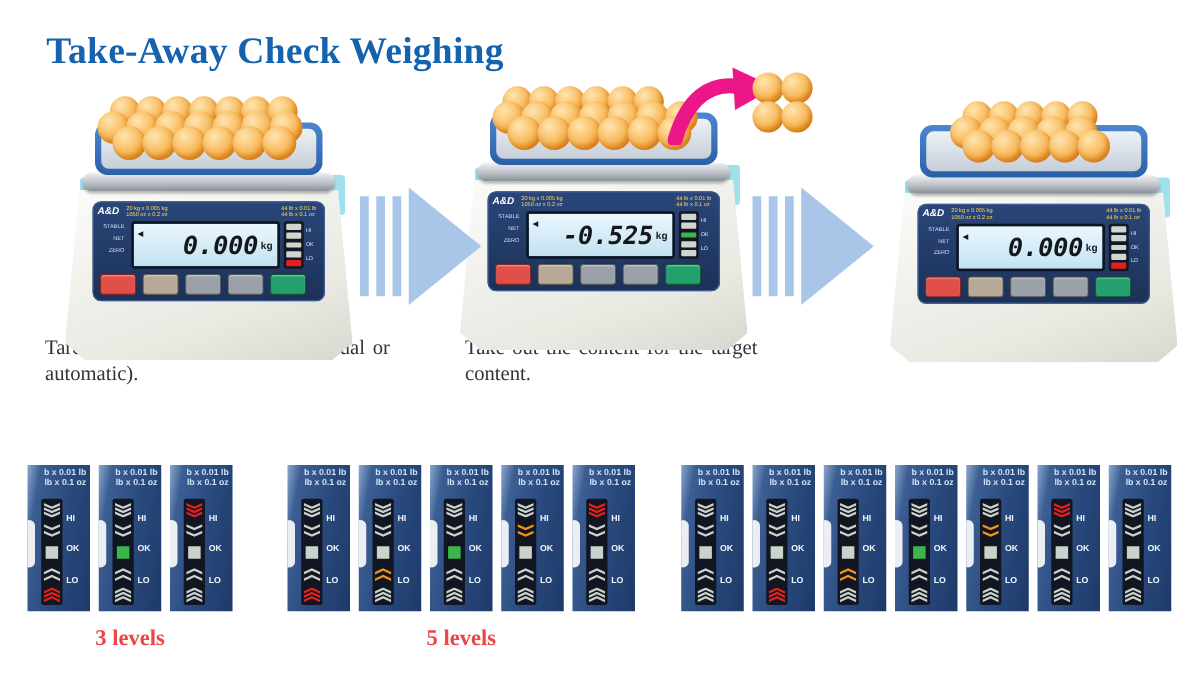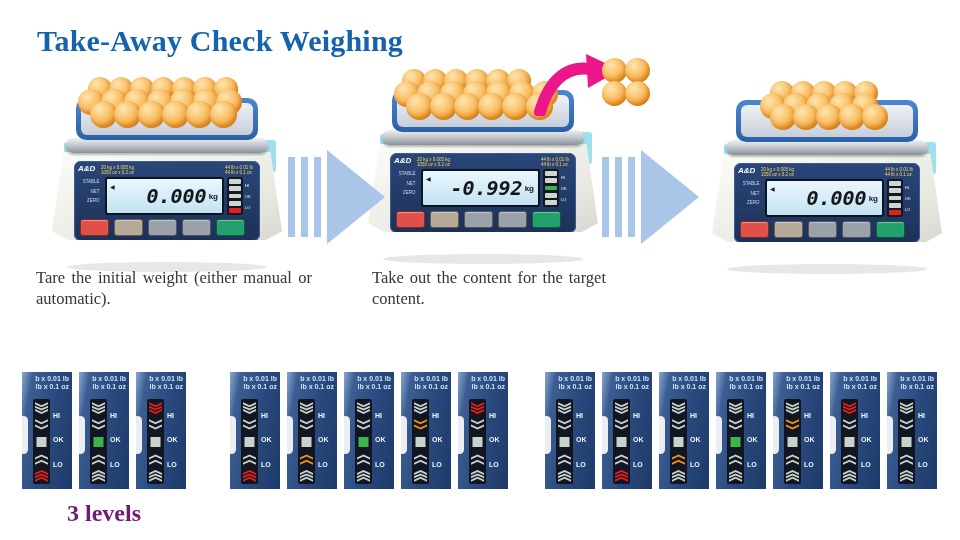--- a/index.html
+++ b/index.html
@@ -24,21 +24,21 @@
         background:linear-gradient(#4d86d0,#2a60a8);z-index:4;}
   .tray-inner{position:absolute;left:5px;top:5px;right:5px;bottom:5px;border-radius:6px;
         background:linear-gradient(#eef2f6,#c6ced8);}
   .balls{position:absolute;left:0;top:0;width:100%;height:70px;z-index:5;}
   .ball{position:absolute;border-radius:50%;
         background:radial-gradient(circle at 35% 30%,#ffe5b0,#f8b858 52%,#ef9423 80%,#d87c12);
         box-shadow:inset -2px -3px 4px rgba(180,90,0,.45);}
   .platform{position:absolute;left:14px;top:56px;width:202px;height:15px;border-radius:8px;
         background:linear-gradient(#f0f2f4,#b7bcc3 60%,#888f98);z-index:3;
         box-shadow:0 2px 2px rgba(0,0,0,.25);}
-  .bodyx{position:absolute;left:0;top:70px;width:230px;height:88px;z-index:2;
+  .bodyx{position:absolute;left:0;top:70px;width:230px;height:136px;z-index:2;
         background:linear-gradient(160deg,#fbfbf8,#e9e9e2 70%,#d8d8d0);
         clip-path:polygon(5% 0,95% 0,100% 90%,93% 100%,7% 100%,0 90%);}
   .panel{position:absolute;left:22px;top:9px;width:186px;height:80px;border-radius:7px;
         background:linear-gradient(#2a4679,#1c3158);box-shadow:inset 0 0 0 1px #3c5c94;padding:3px 4px;
         box-sizing:border-box;z-index:6;}
   .p-top{display:flex;align-items:flex-start;height:13px;}
   .brand{font-family:"Liberation Sans",sans-serif;font-style:italic;font-weight:bold;
         color:#fff;font-size:8px;margin-right:6px;}
   .cap{font-family:"Liberation Sans",sans-serif;font-size:5px;line-height:1.2;color:#ffd857;
         transform:scale(.9);transform-origin:left top;white-space:nowrap;}
@@ -89,21 +89,21 @@
   .lvl-panel::before{content:"";position:absolute;left:-3px;top:44px;width:9px;height:38px;
         background:#f4f6f8;border-radius:5px;opacity:.95;}
   .lvl-top{font-family:"Liberation Sans",sans-serif;font-weight:bold;font-size:7px;line-height:1.2;
         color:#cfe2f6;text-align:right;padding:3px 3px 0 0;white-space:nowrap;}
   .lvl-strip{position:absolute;left:11px;top:27px;width:17px;height:85px;background:#121622;
         border-radius:2px;display:flex;flex-direction:column;justify-content:space-around;align-items:center;}
   .lvl-strip .lamp{line-height:0;}
   .lvl-lab{position:absolute;left:31px;font-family:"Liberation Sans",sans-serif;font-weight:bold;
         font-size:7px;color:#f2f5fa;}
   .lab-hi{top:40px;} .lab-ok{top:64px;} .lab-lo{top:89px;}
-  .lvl-label{margin-top:11px;text-align:center;font-size:24px;font-weight:bold;color:#701a75;}
+  .lvl-label{margin-top:11px;text-align:center;font-size:18px;font-weight:bold;color:#ef4444;}
 </style>
 </head>
 <body>
 
 <div class="canvas">
 
   <div class="title">Take-Away Check Weighing</div>
 
   <div class="scale s1">
     <div class="shadow"></div>
@@ -198,21 +198,21 @@
           <span class="cap capr"><span>44 lb x 0.01 lb</span><br><span>44 lb x 0.1 oz</span></span>
         </div>
         <div class="p-mid">
           <div class="stat">
             <span>STABLE</span>
               <span>NET</span>
               <span>ZERO</span>
           </div>
           <div class="lcd">
             <span class="ann">◀</span>
-            <span class="digits">-0.992</span>
+            <span class="digits">-0.525</span>
             <span class="unit">kg</span>
           </div>
           <div class="miniwrap">
             <div class="mini">
                 <i style="background: rgb(207, 214, 207);"></i>
                 <i style="background: rgb(207, 214, 207);"></i>
                 <i style="background: rgb(60, 181, 74);"></i>
                 <i style="background: rgb(207, 214, 207);"></i>
                 <i style="background: rgb(207, 214, 207);"></i>
               </div>
@@ -646,20 +646,21 @@
                     <polygon points="0,3.6999999999999997 6.5,6.6 13,3.6999999999999997 13,5.699999999999999 6.5,8.6 0,5.699999999999999"></polygon>
                     <polygon points="0,7.1 6.5,10 13,7.1 13,9.1 6.5,12 0,9.1"></polygon>
                   </g>
                 </svg></span>
             </div>
             <span class="lvl-lab lab-hi">HI</span>
             <span class="lvl-lab lab-ok">OK</span>
             <span class="lvl-lab lab-lo">LO</span>
           </div>
         </div>
+        <div class="lvl-label">5 levels</div>
       </div>
       <div class="lvl-group g2">
         <div class="lvl-row">
           <div class="lvl-panel">
             <div class="lvl-top">b x 0.01 lb<br>lb x 0.1 oz</div>
             <div class="lvl-strip">
               <span class="lamp"><svg width="13" height="12" viewBox="0 0 13 12" fill="#c9d3cc">
                   <g>
                     <polygon points="0,0.3 6.5,3.1999999999999997 13,0.3 13,2.3 6.5,5.199999999999999 0,2.3"></polygon>
                     <polygon points="0,3.6999999999999997 6.5,6.6 13,3.6999999999999997 13,5.699999999999999 6.5,8.6 0,5.699999999999999"></polygon>

